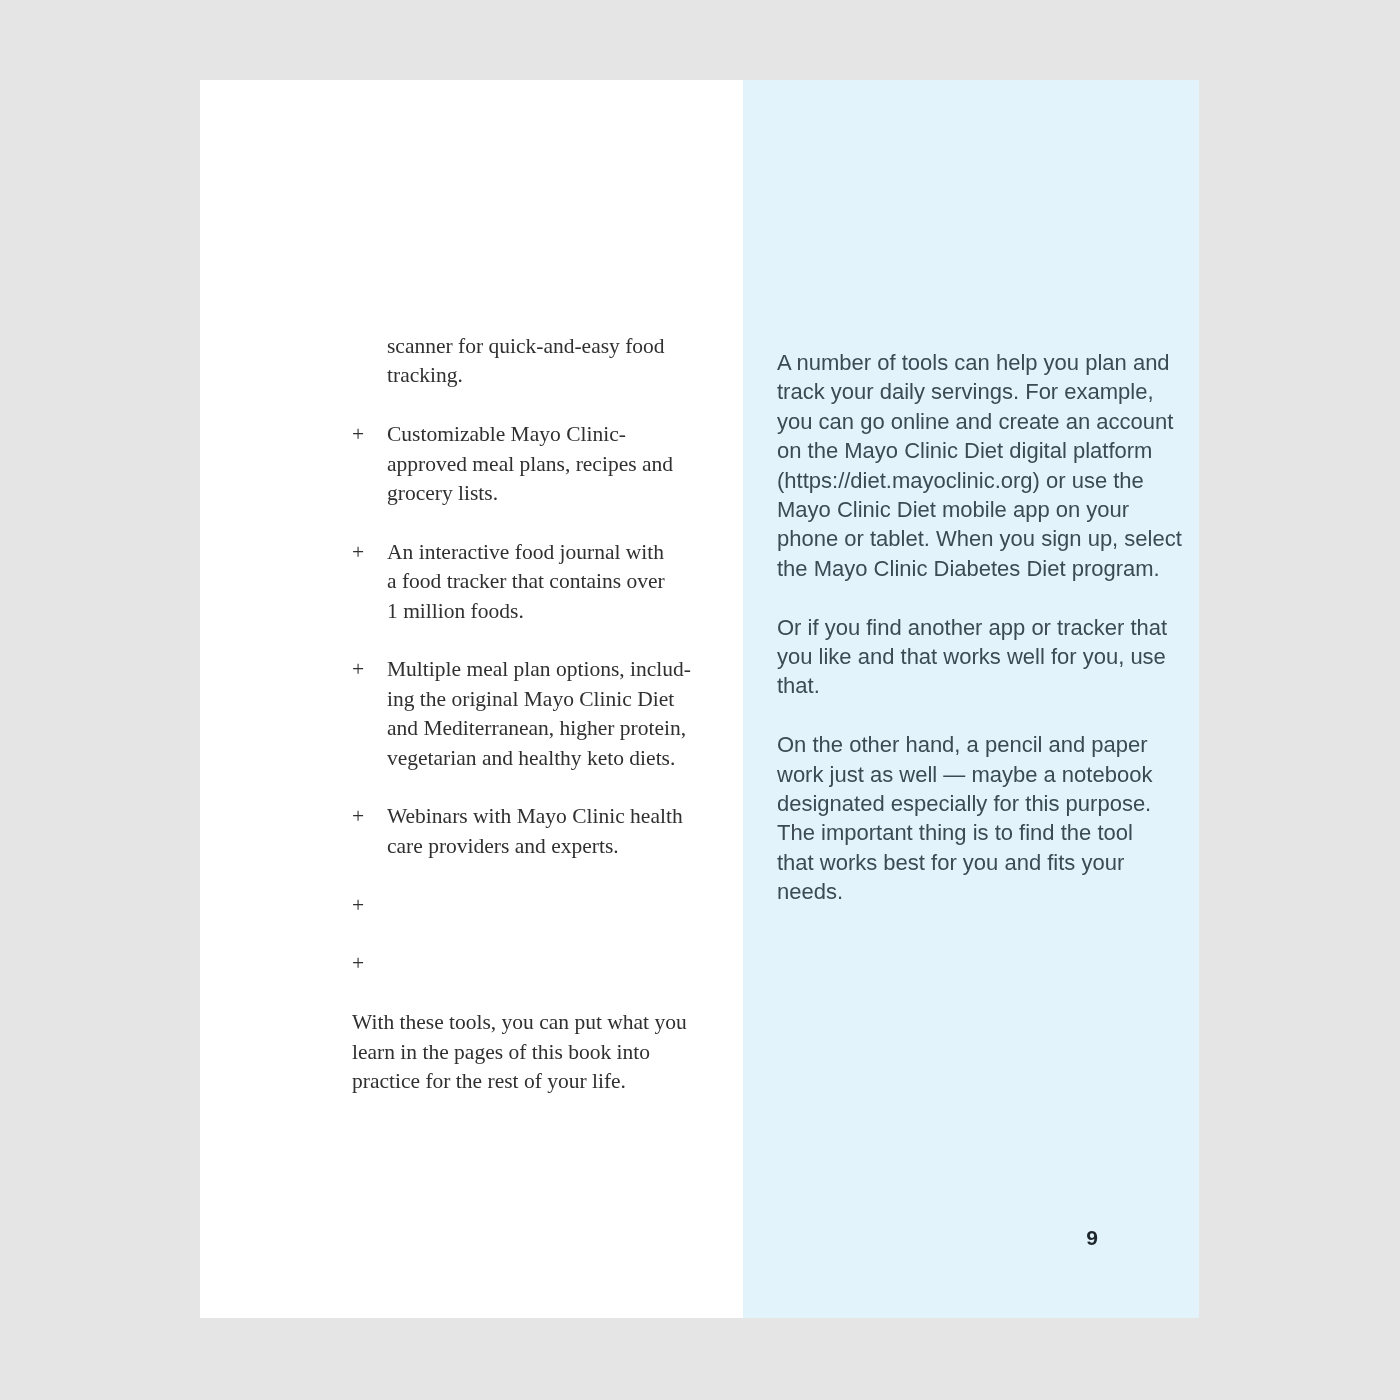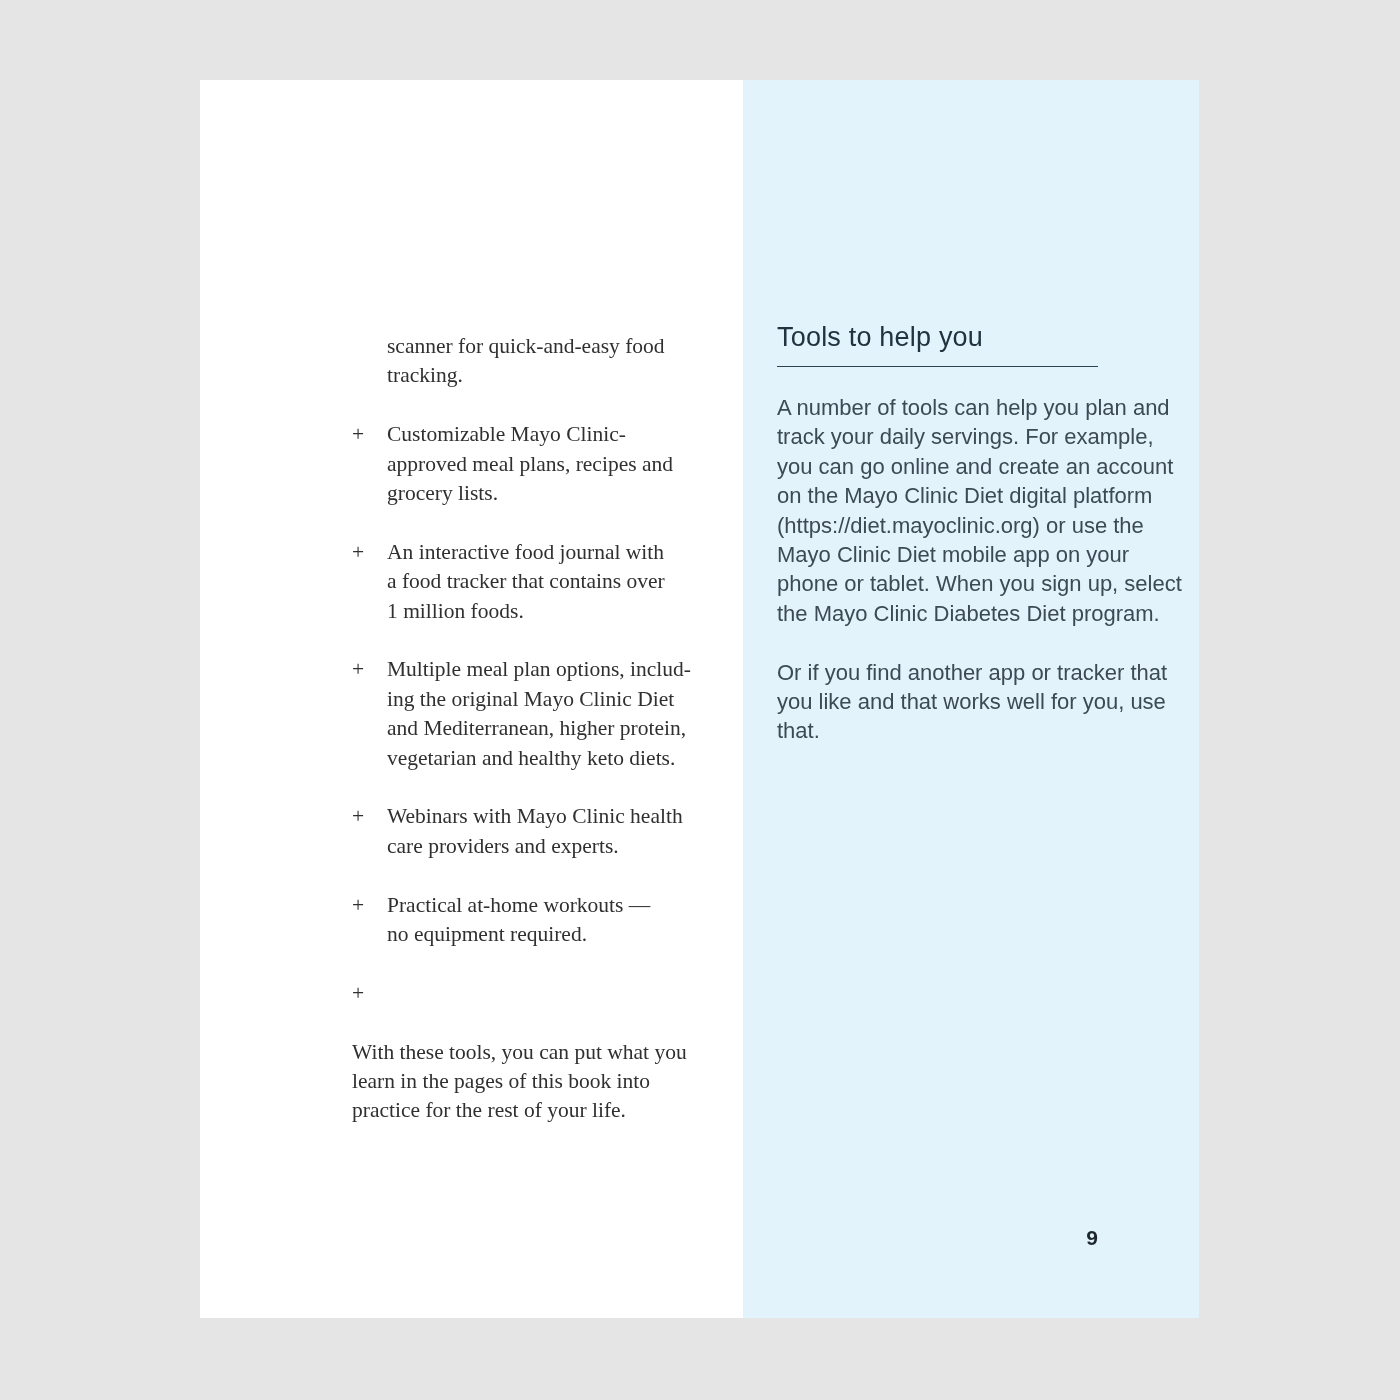--- a/index.html
+++ b/index.html
@@ -103,42 +103,45 @@
 and Mediterranean, higher protein,
 vegetarian and healthy keto diets.</span>
       </li>
       <li class="bullet-item">
         <span class="bullet-marker">+</span>
         <span class="bullet-text">Webinars with Mayo Clinic health
 care providers and experts.</span>
       </li>
       <li class="bullet-item">
         <span class="bullet-marker">+</span>
-        <span class="bullet-text">Practical at-home workouts —
-no equipment required.</span>
       </li>
       <li class="bullet-item">
         <span class="bullet-marker">+</span>
       </li>
     </ul>
     <p class="closing-para">With these tools, you can put what you
 learn in the pages of this book into
 practice for the rest of your life.</p>
   </div>
 
   <aside class="sidebar">
-    <h2 class="sidebar-heading">Tools to help you</h2>
     <p class="sidebar-para"><span>A number of tools can help you plan and
 track your daily servings. For example,
 you can go online and create an account
 on the Mayo Clinic Diet digital platform
 </span><span class="link-italic">(https://diet.mayoclinic.org)</span><span> or use the
 Mayo Clinic Diet mobile app on your
 phone or tablet. When you sign up, select
 the Mayo Clinic Diabetes Diet program.</span></p>
     <p class="sidebar-para">Or if you find another app or tracker that
 you like and that works well for you, use
 that.</p>
+    <p class="sidebar-para">On the other hand, a pencil and paper
+work just as well — maybe a notebook
+designated especially for this purpose.
+The important thing is to find the tool
+that works best for you and fits your
+needs.</p>
   </aside>
 
   <div class="page-number">9</div>
 
 </div>
 
 </body></html>

